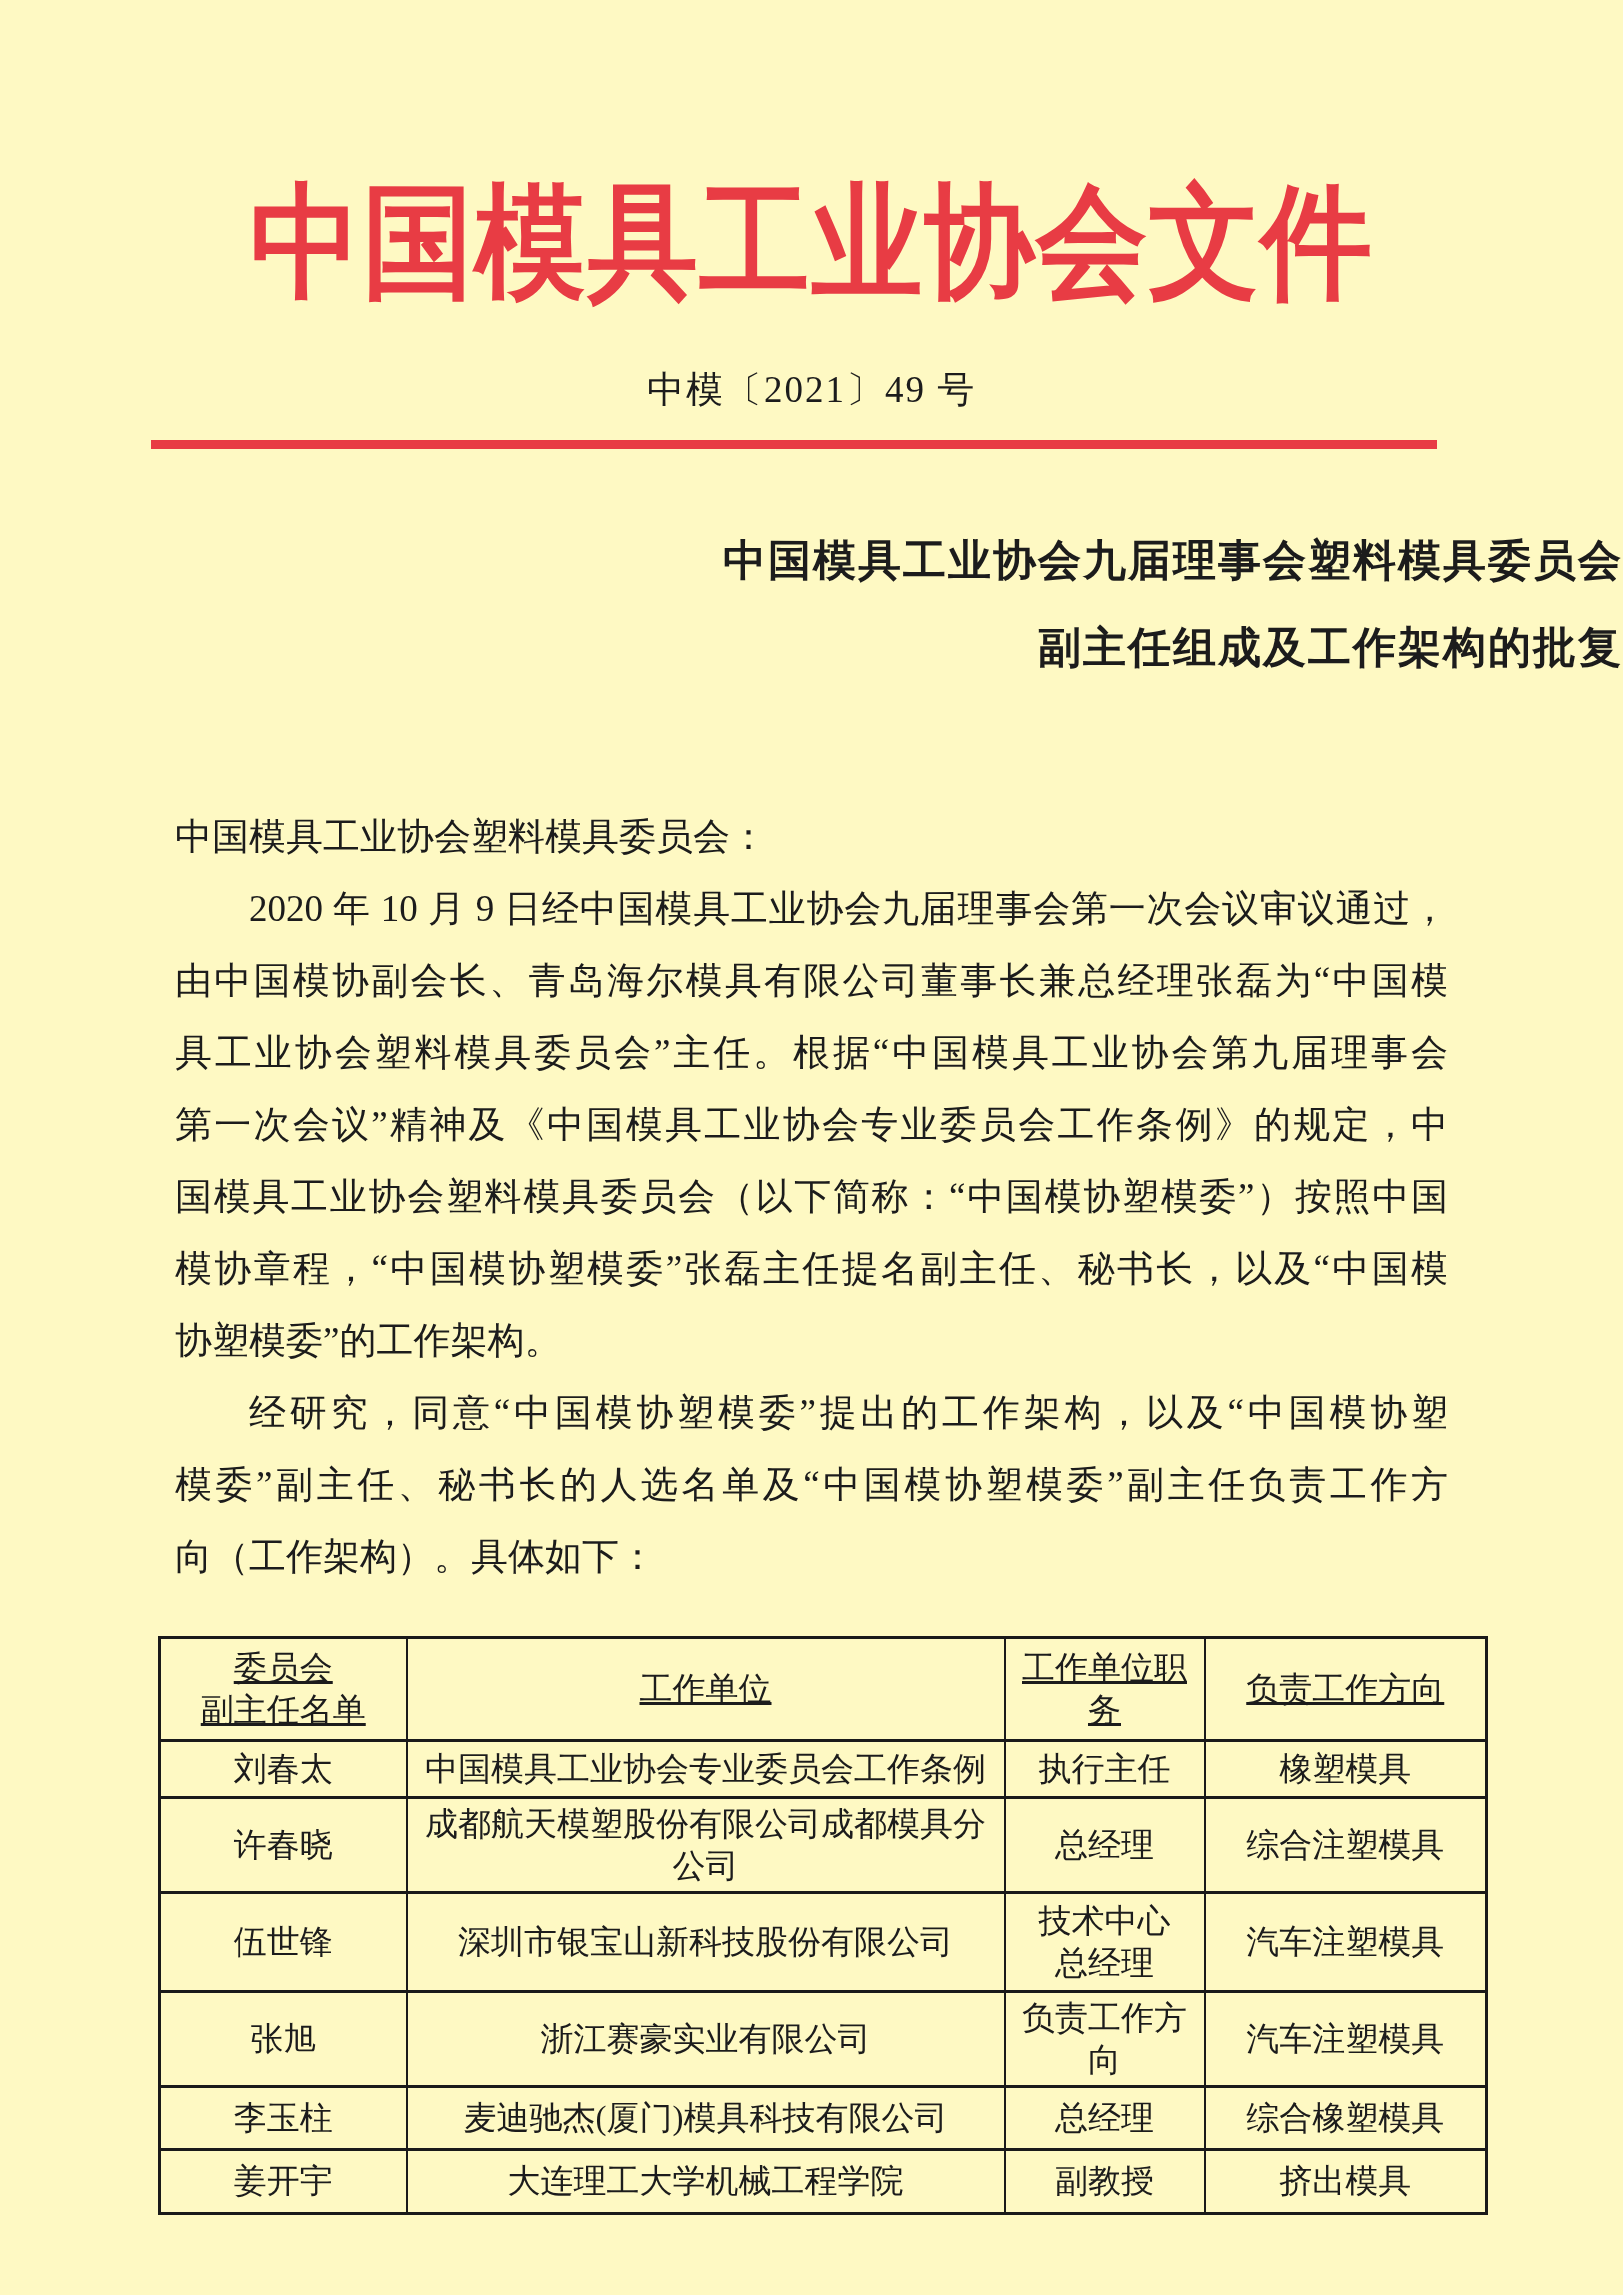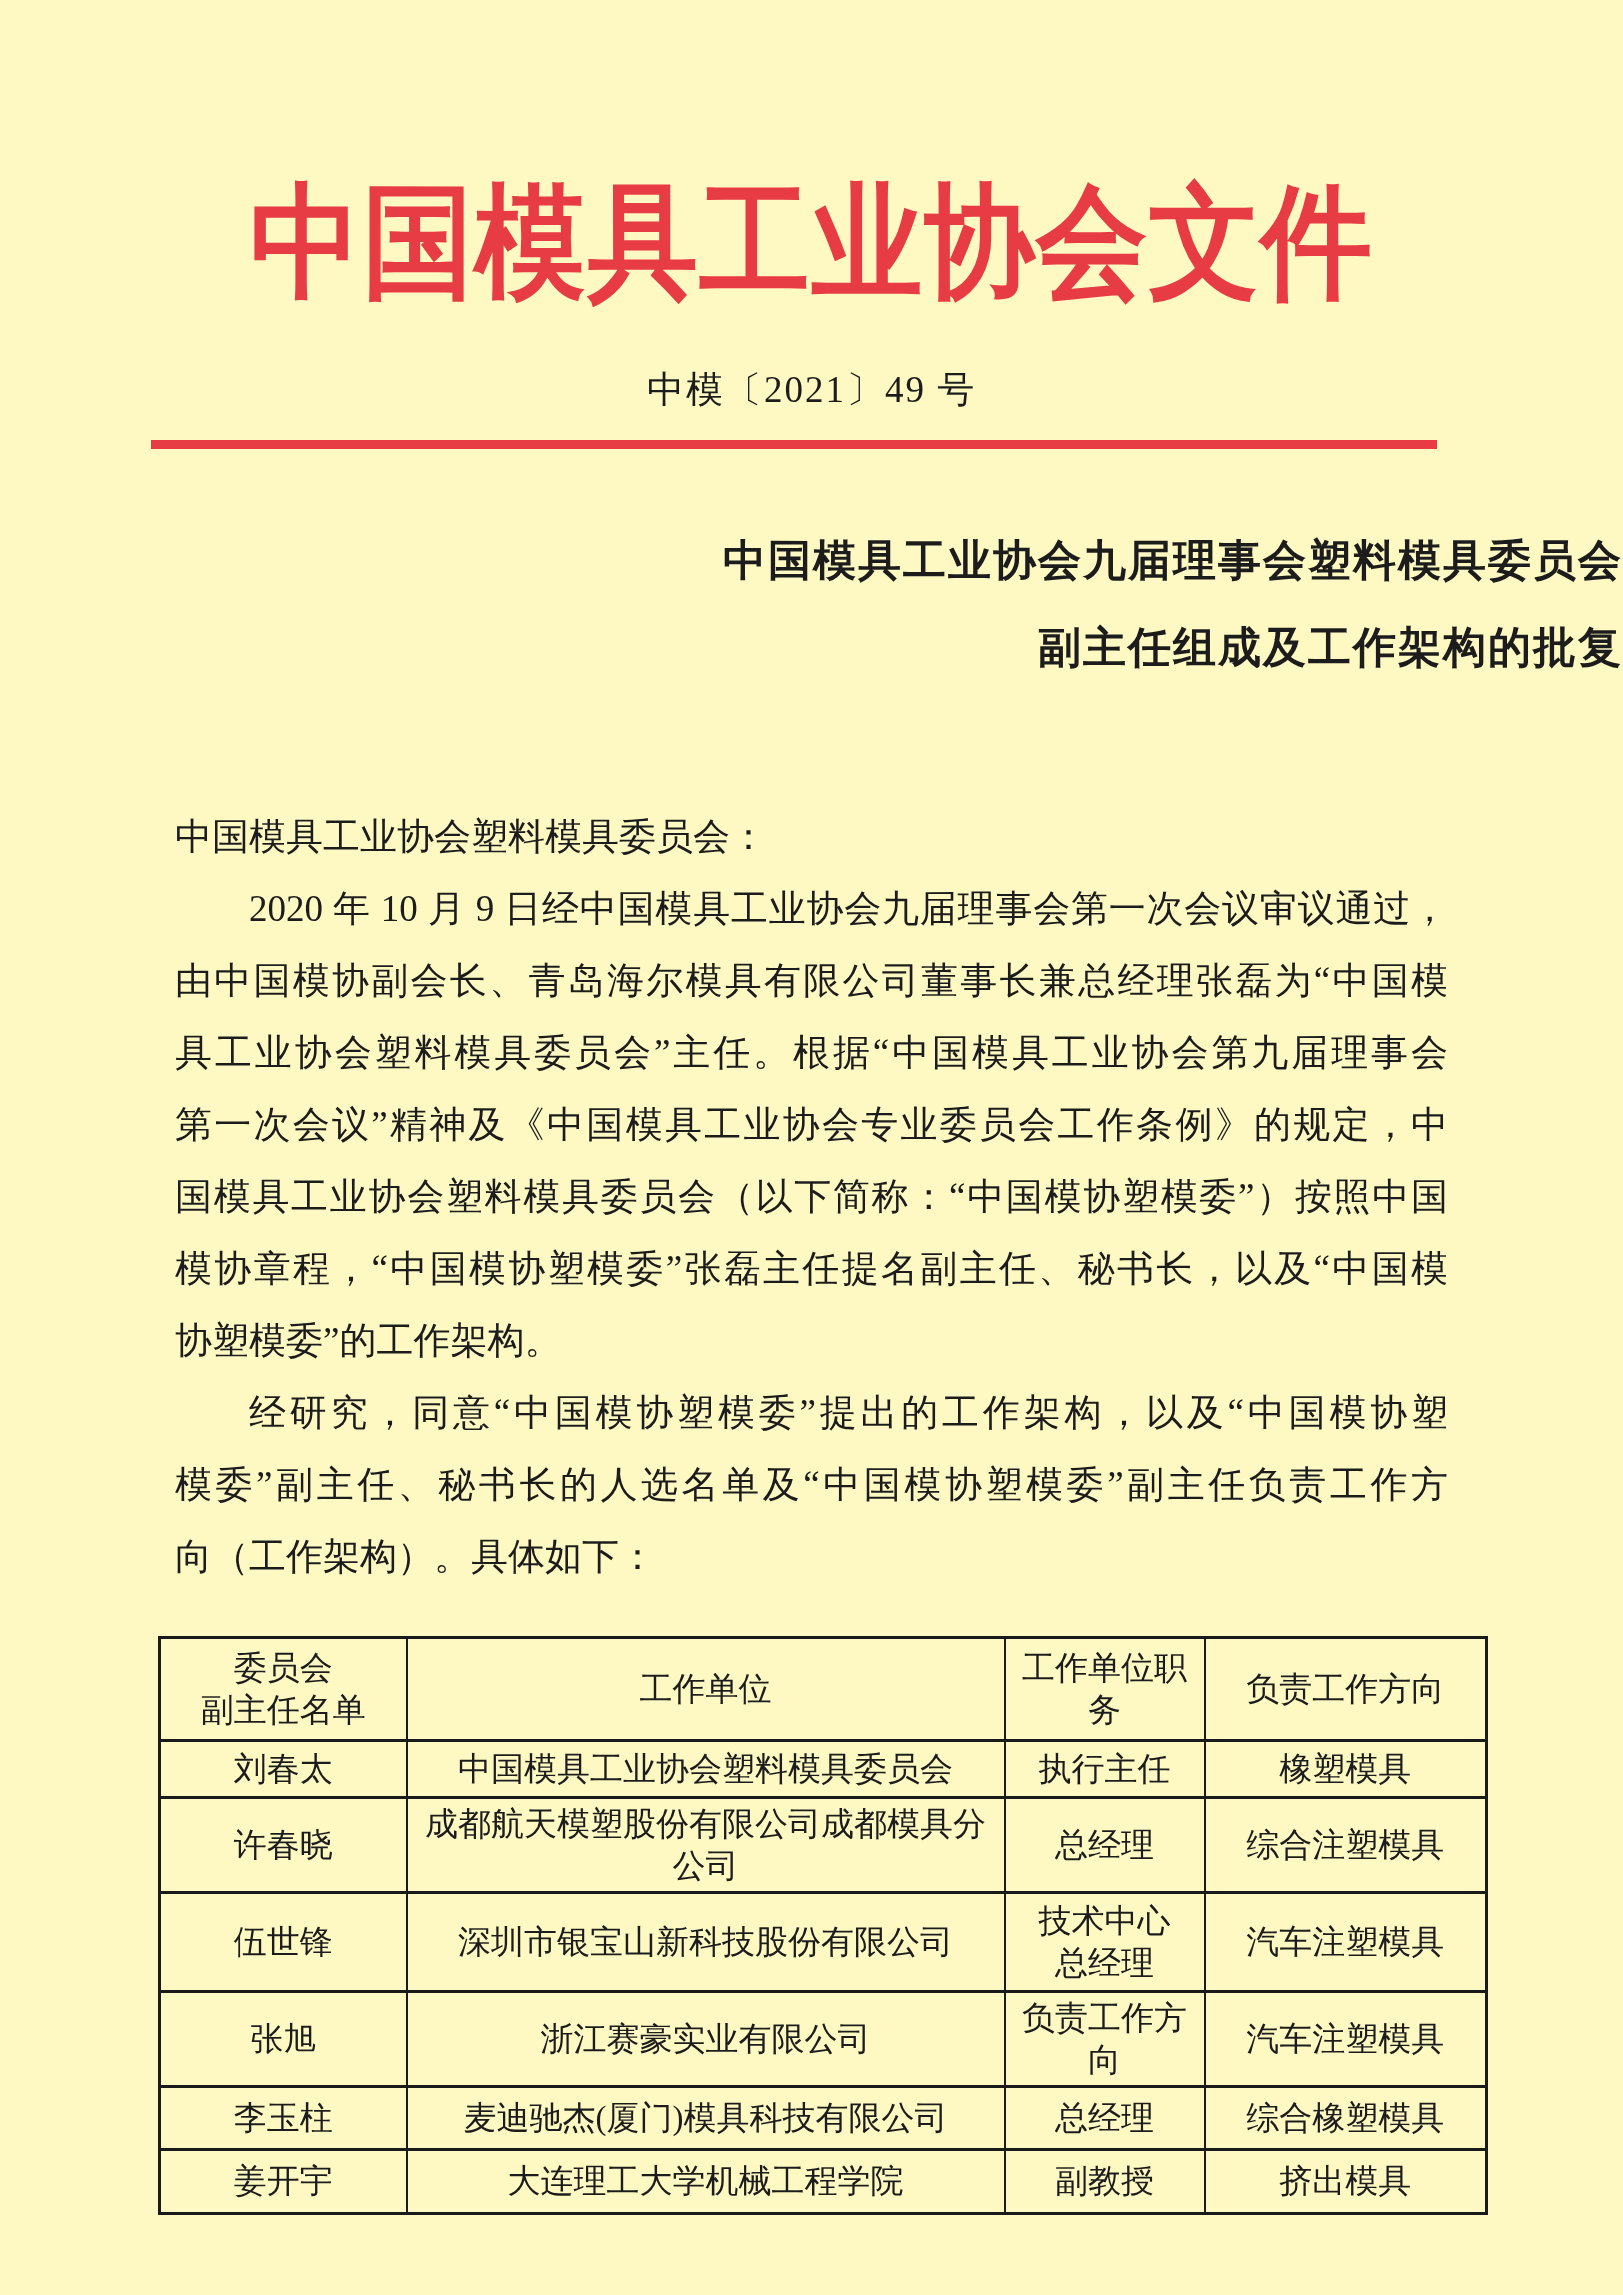--- a/index.html
+++ b/index.html
@@ -86,21 +86,21 @@
   .appointment-table th, .appointment-table td {
     border: 2px solid #1a1a1a;
     border-top-width: 3.3px;
     border-bottom-width: 3.3px;
     vertical-align: middle;
     font-weight: normal;
     padding: 3.9px 9.2px;
     line-height: 42px;
     overflow: hidden;
   }
-  .appointment-table tr:nth-child(1) { height: 103px; }
+  .appointment-table tr:nth-child(1) { height: 103px; text-decoration: underline; }
   .appointment-table tr:nth-child(2) { height: 57px; }
   .appointment-table tr:nth-child(3) { height: 92px; }
   .appointment-table tr:nth-child(4) { height: 99px; }
   .appointment-table tr:nth-child(5) { height: 64px; }
   .appointment-table tr:nth-child(6) { height: 63px; }
   .appointment-table tr:nth-child(7) { height: 64px; }
   .wrapbox { width: 173px; margin: 0 auto; }
 </style>
 </head>
 <body>
@@ -146,21 +146,21 @@
         <div>副主任名单</div>
       </th>
       <th>工作单位</th>
       <th>
         <div class="wrapbox">工作单位职务</div>
       </th>
       <th>负责工作方向</th>
     </tr>
     <tr>
       <td>刘春太</td>
-      <td>中国模具工业协会塑料模具委员会</td>
+      <td>中国模具工业协会专业委员会工作条例</td>
       <td>执行主任</td>
       <td>橡塑模具</td>
     </tr>
     <tr>
       <td>许春晓</td>
       <td>成都航天模塑股份有限公司成都模具分公司</td>
       <td>总经理</td>
       <td>综合注塑模具</td>
     </tr>
     <tr>

